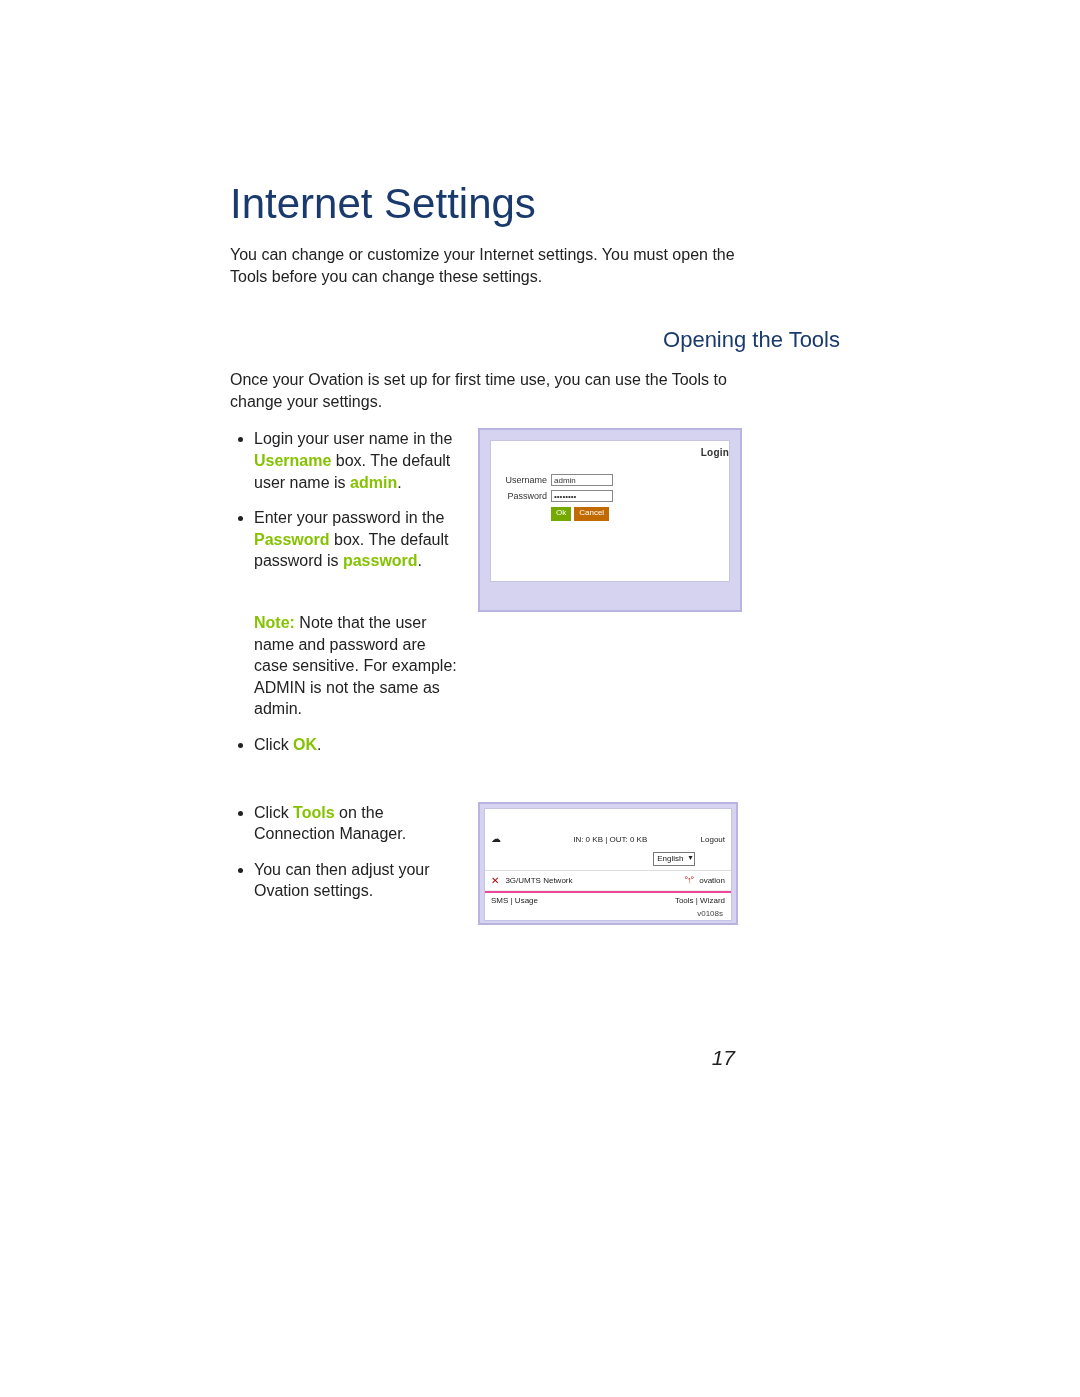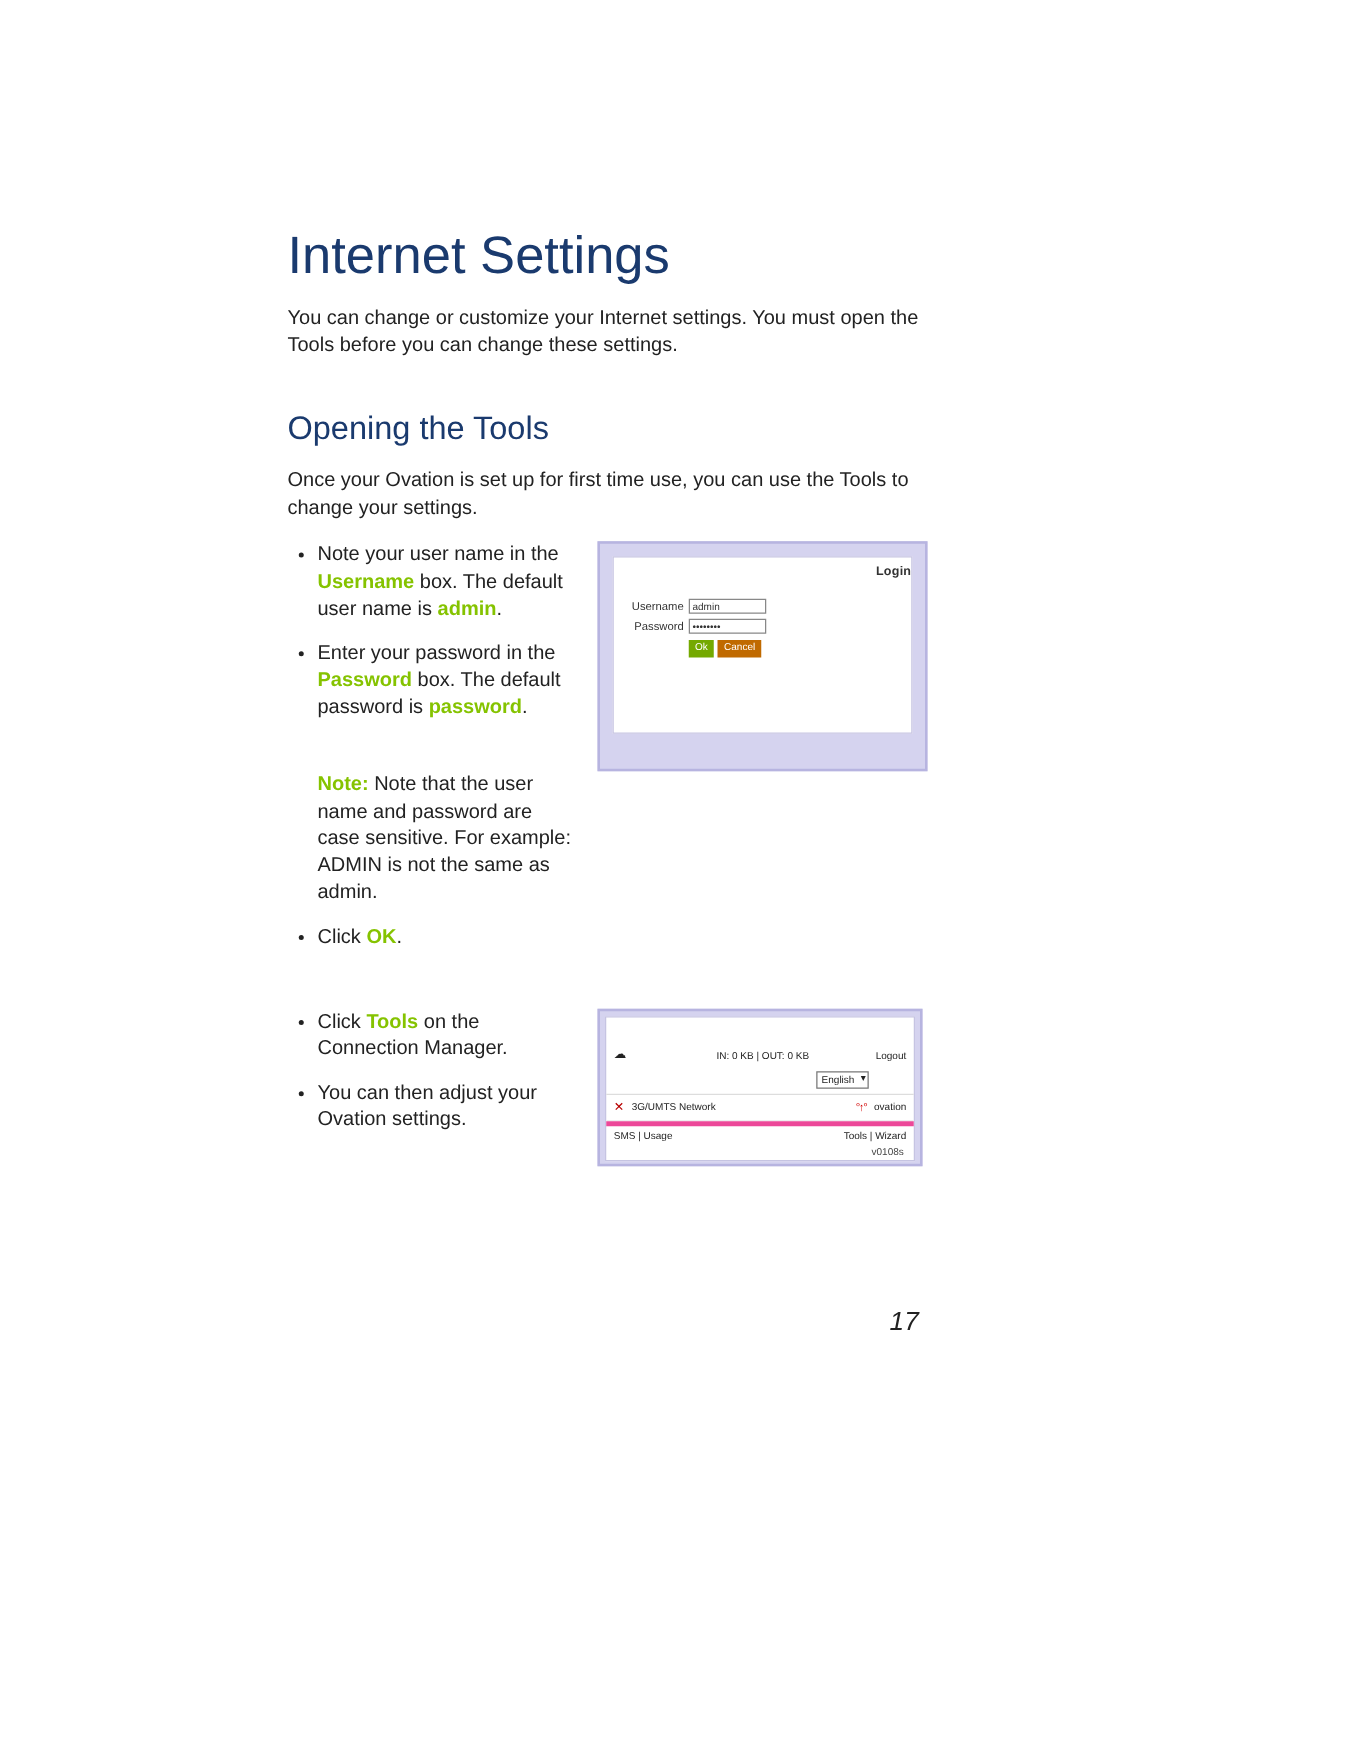--- a/index.html
+++ b/index.html
@@ -24,23 +24,24 @@
     margin: 0 0 14px 0;
   }
   .intro {
     font-size: 16px;
     line-height: 1.35;
     margin-bottom: 40px;
     max-width: 520px;
   }
   h2.section {
     font-weight: 300;
-    font-size: 26px;
+    font-size: 22px;
     color: #1a3a6e;
     margin: 0 0 10px 0;
+    text-align: right;
   }
   .section-intro {
     font-size: 16px;
     line-height: 1.35;
     margin-bottom: 16px;
     max-width: 520px;
   }
   .two-col {
     display: flex;
     gap: 18px;
@@ -228,21 +229,21 @@
     font-size: 7px;
     padding: 1px 8px;
     color: #333;
     letter-spacing: .5px;
   }
   .cm-bottombar {
     display: flex;
     justify-content: space-between;
     font-size: 8px;
     padding: 3px 6px;
-    border-top: 4px solid #ec4899;
+    border-top: 2px solid #ec4899;
   }
   .cm-version {
     text-align: right;
     font-size: 8px;
     padding: 1px 8px 2px 0;
     color: #444;
   }
 
   .page-number {
     position: absolute;
@@ -263,21 +264,21 @@
   <p class="intro">You can change or customize your Internet settings. You must open the Tools before you can change these settings.</p>
 
   <h2 class="section">Opening the Tools</h2>
 
   <p class="section-intro">Once your Ovation is set up for first time use, you can use the Tools to change your settings.</p>
 
   <div class="two-col">
     <div class="left-col">
       <ul class="bullets">
         <li>
-          <span>Note your user name in the </span><span class="hl">Username</span><span> box. The default user name is </span><span class="hl">admin</span><span>.</span>
+          <span>Login your user name in the </span><span class="hl">Username</span><span> box. The default user name is </span><span class="hl">admin</span><span>.</span>
         </li>
         <li>
           <span>Enter your password in the </span><span class="hl">Password</span><span> box. The default password is </span><span class="hl">password</span><span>.</span>
           <div class="note-para">
             <span class="hl">Note:</span><span> Note that the user name and password are case sensitive. For example: ADMIN is not the same as admin.</span>
           </div>
         </li>
         <li>
           <span>Click </span><span class="hl">OK</span><span>.</span>
         </li>

